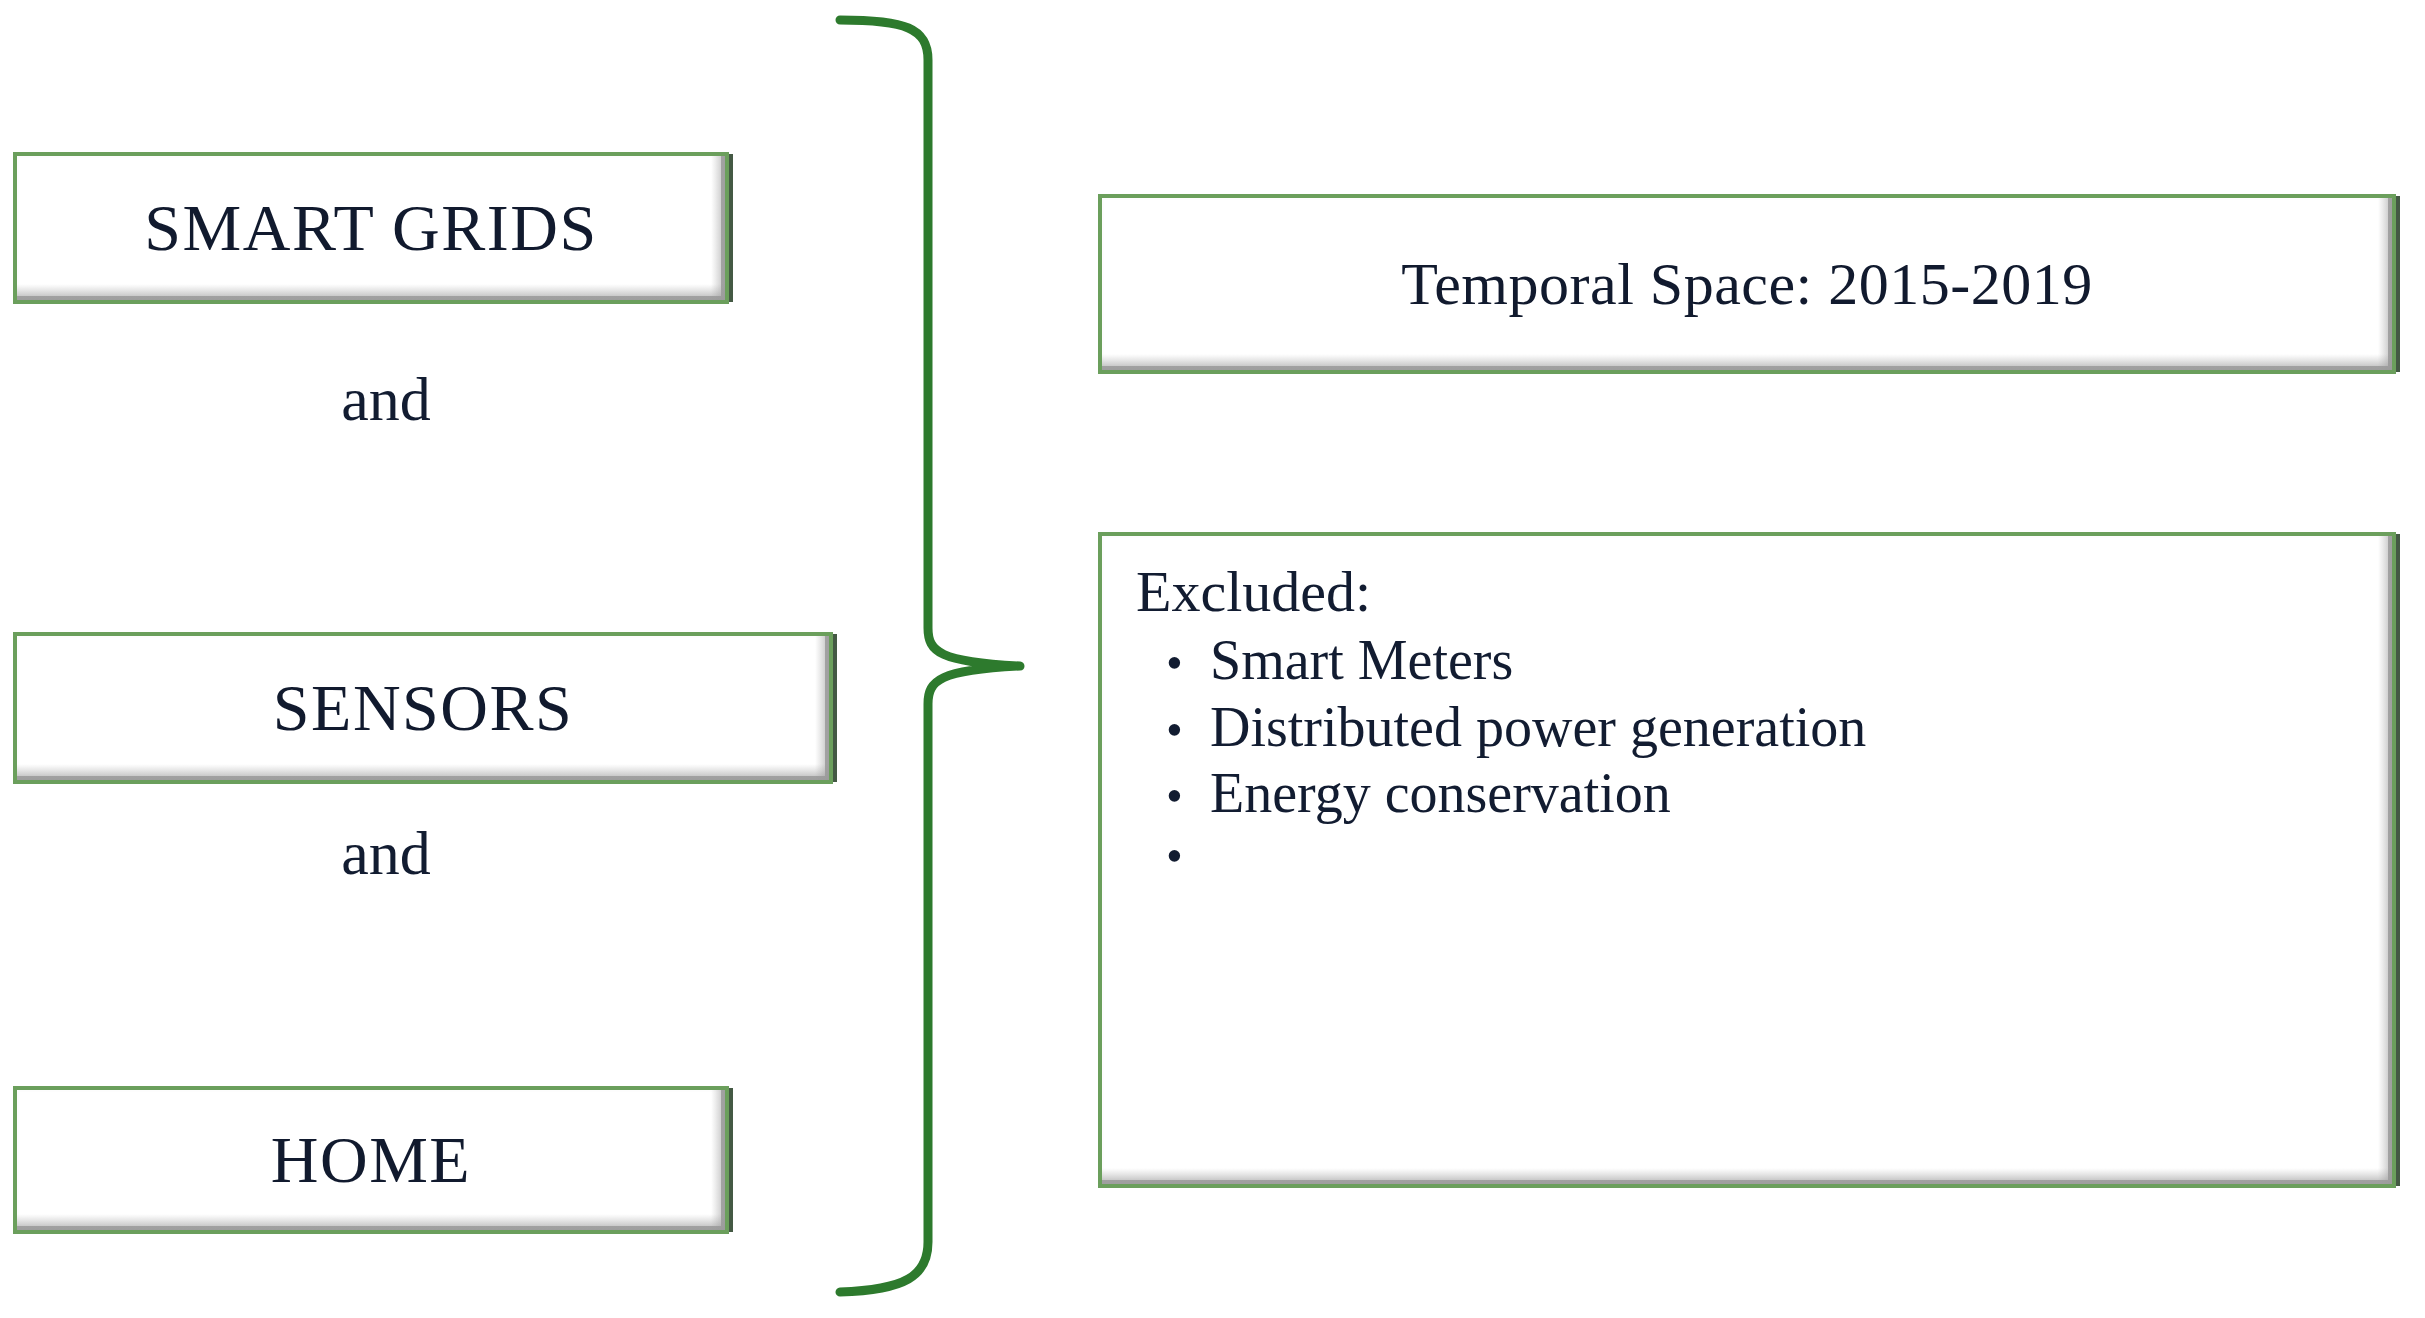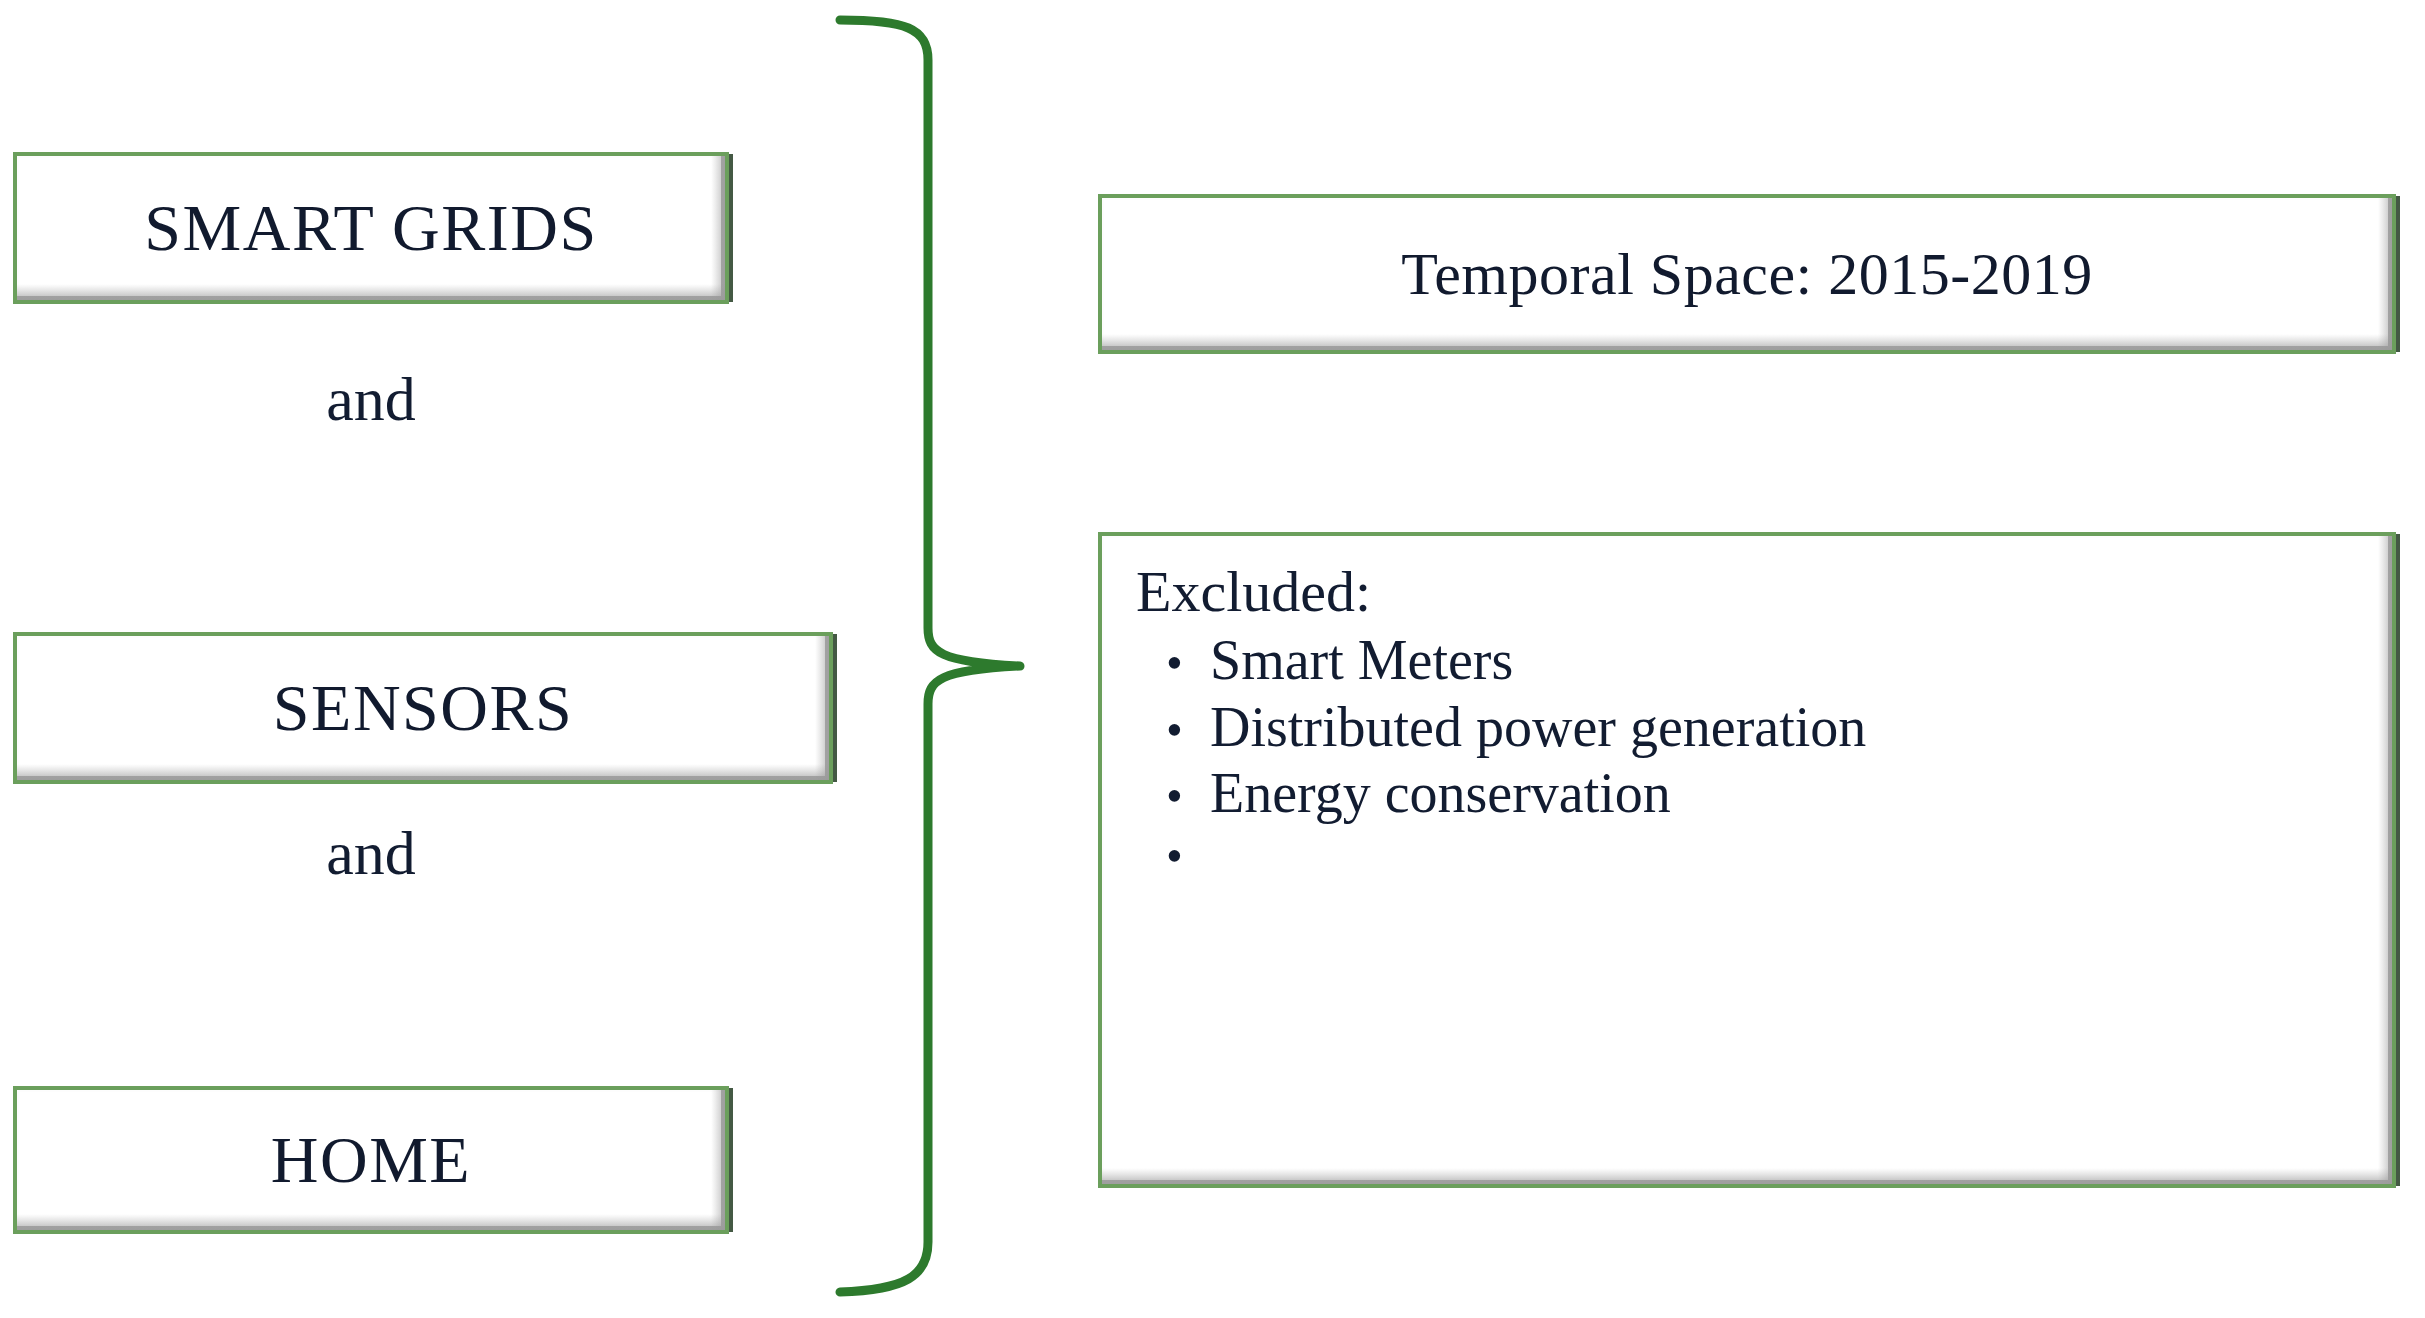--- a/index.html
+++ b/index.html
@@ -53,41 +53,41 @@
   }
 
   
   #box-smart-grids { left: 13px;  top: 104px;  width: 716px; height: 152px; }
   #box-sensors     { left: 13px;  top: 584px;  width: 820px; height: 152px; text-align: right; }
   #box-home        { left: 13px;  top: 1038px; width: 716px; height: 148px; align-items: center; }
 
   .and-text {
     position: absolute;
     width: 716px;
-    left: 13px;
+    left: 28px;
     text-align: center;
     font-size: 62px;
     line-height: 1;
     color: #121c31;
   }
   #and-1 { top: 368px; }
   #and-2 { top: 822px; }
 
   
   #brace {
     position: absolute;
     left: 810px;
     top: 0px;
     width: 260px;
     height: 1318px;
   }
 
   
   #box-temporal {
-    left: 1098px; top: 146px; width: 1298px; height: 160px;
+    left: 1098px; top: 146px; width: 1298px; height: 180px;
   }
   #box-temporal .box-label {
     font-size: 60px;
     letter-spacing: 0.5px;
   }
 
   #box-excluded {
     left: 1098px; top: 484px; width: 1298px; height: 656px;
     display: block;
     padding: 26px 30px 20px 34px;

